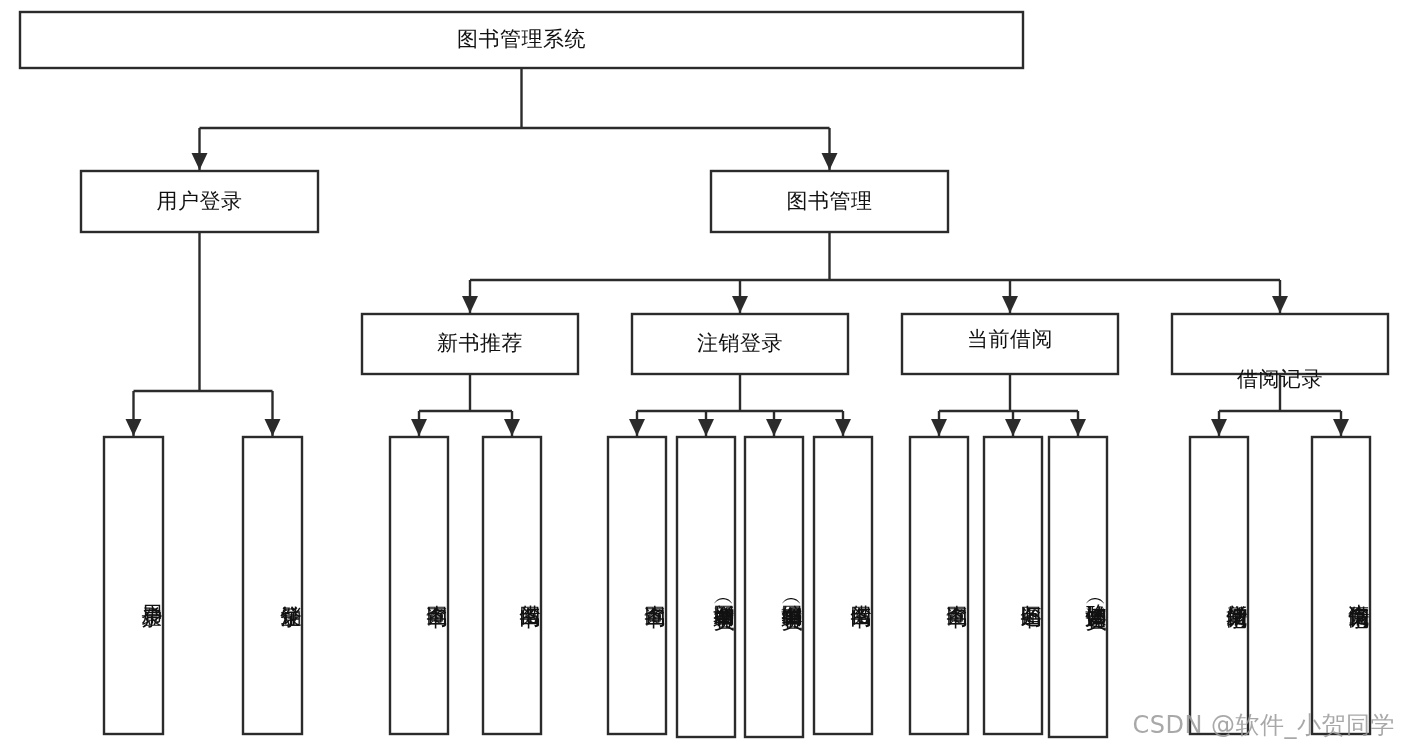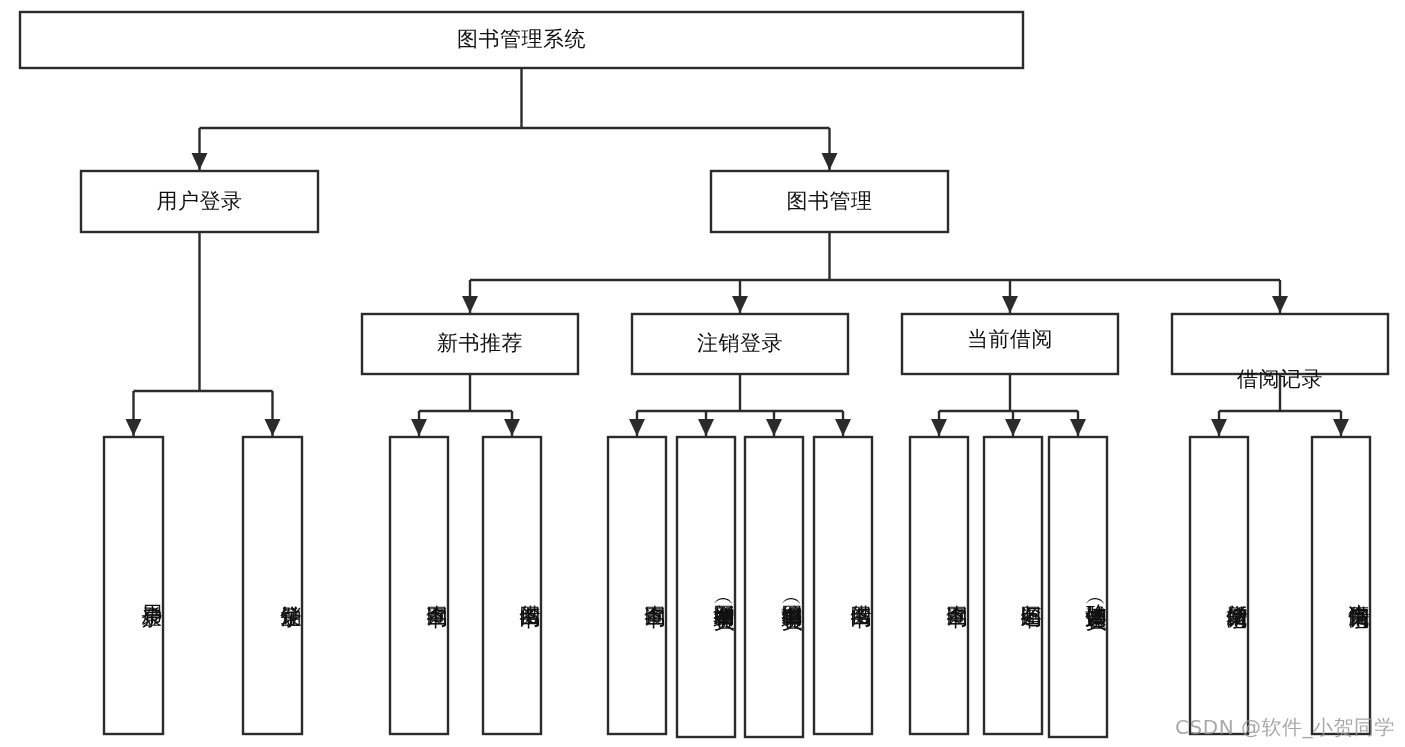--- a/index.html
+++ b/index.html
@@ -71,21 +71,21 @@
   }
   .hit-area {
     position: absolute;
     background: transparent;
     cursor: default;
   }
   .watermark {
     position: absolute;
     right: 10px;
     bottom: 6px;
-    font-size: 20px;
+    font-size: 24px;
     color: #9a9a9a;
     white-space: nowrap;
     letter-spacing: 0.5px;
     opacity: 0.85;
     pointer-events: none;
   }
 </style>
 </head>
 <body>
 

